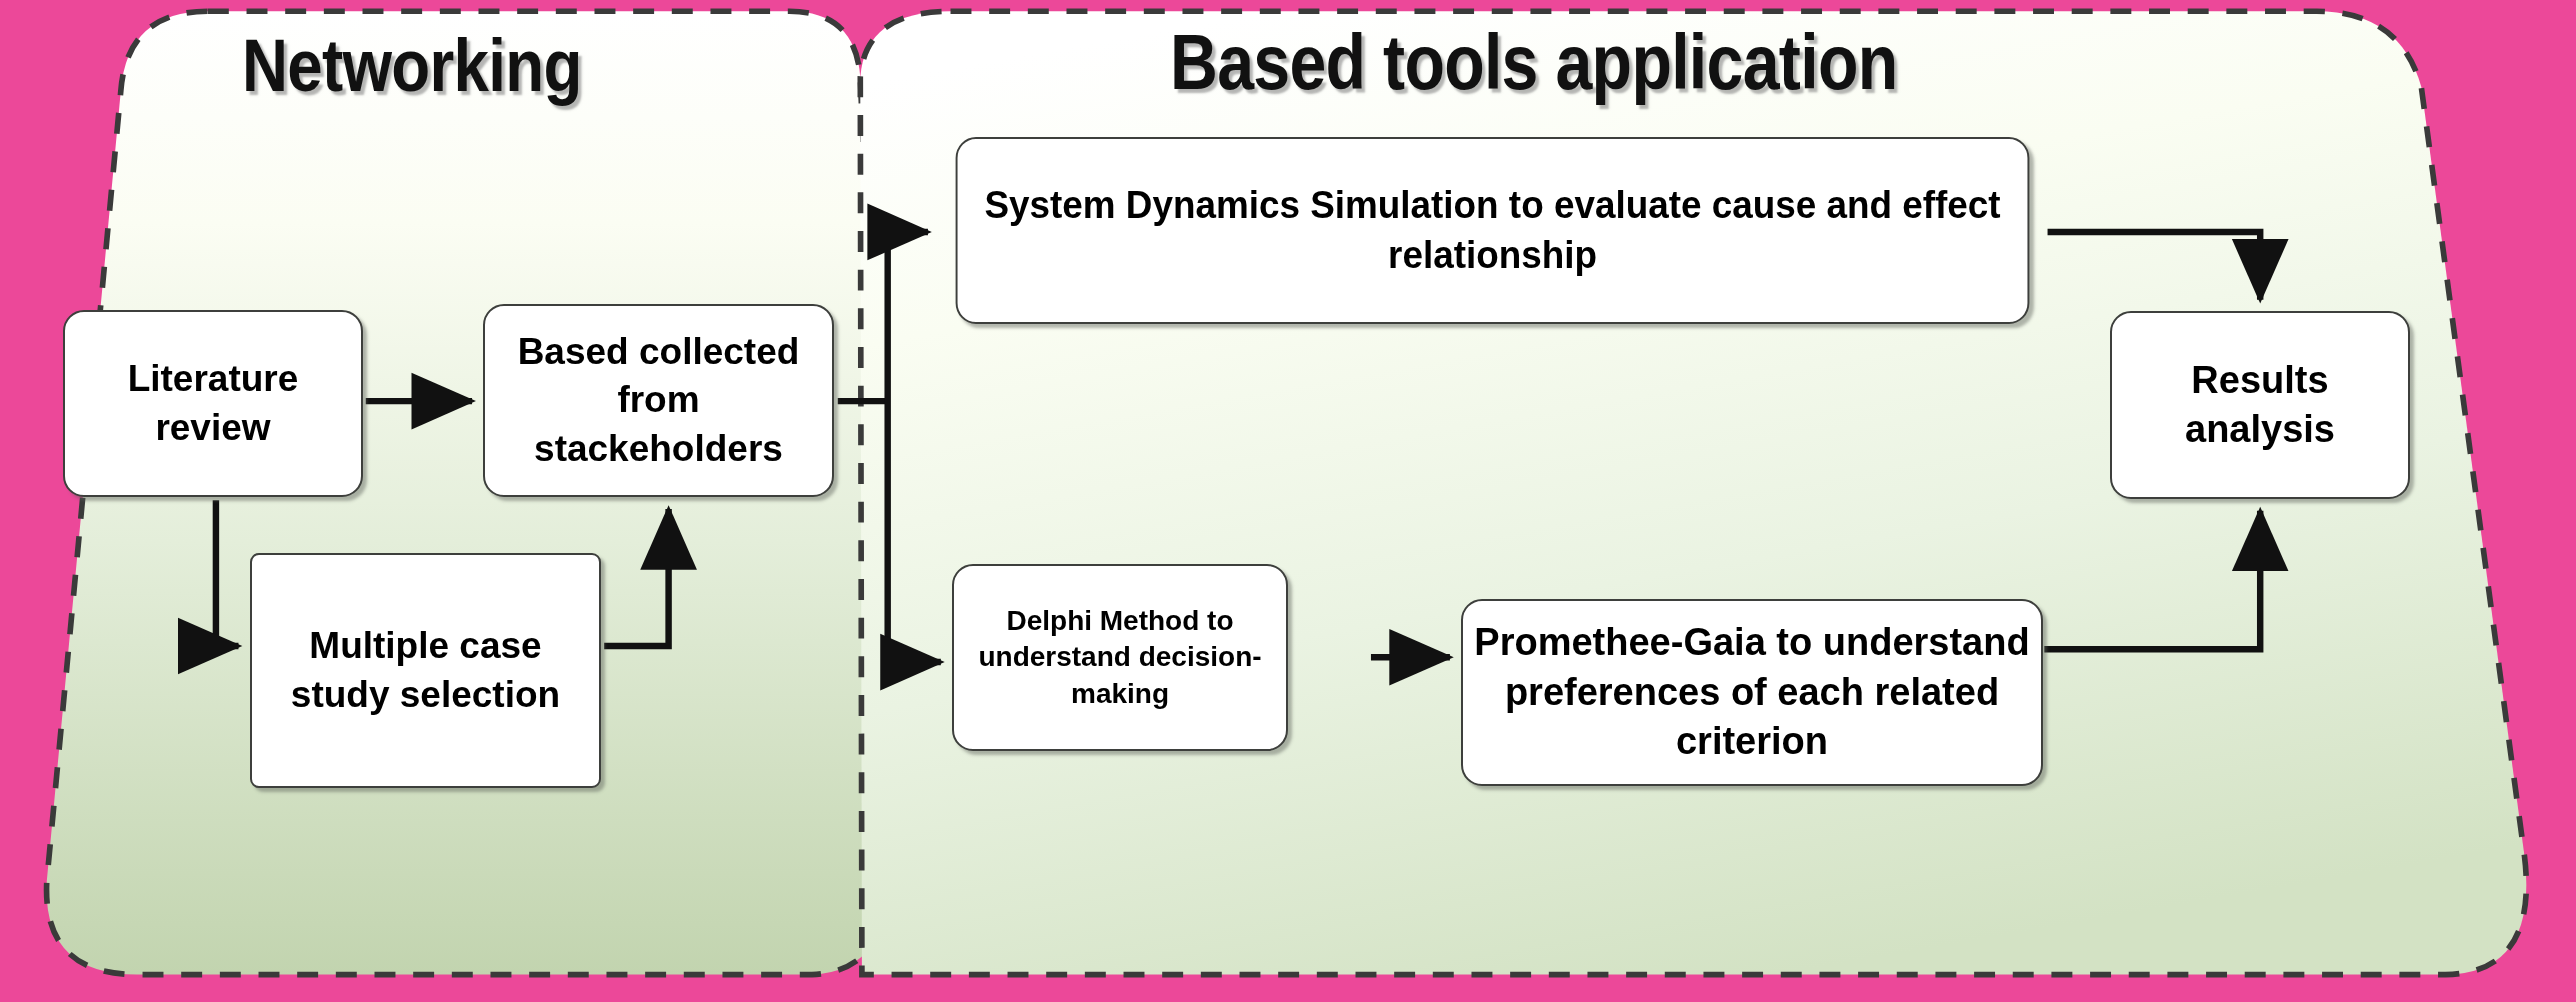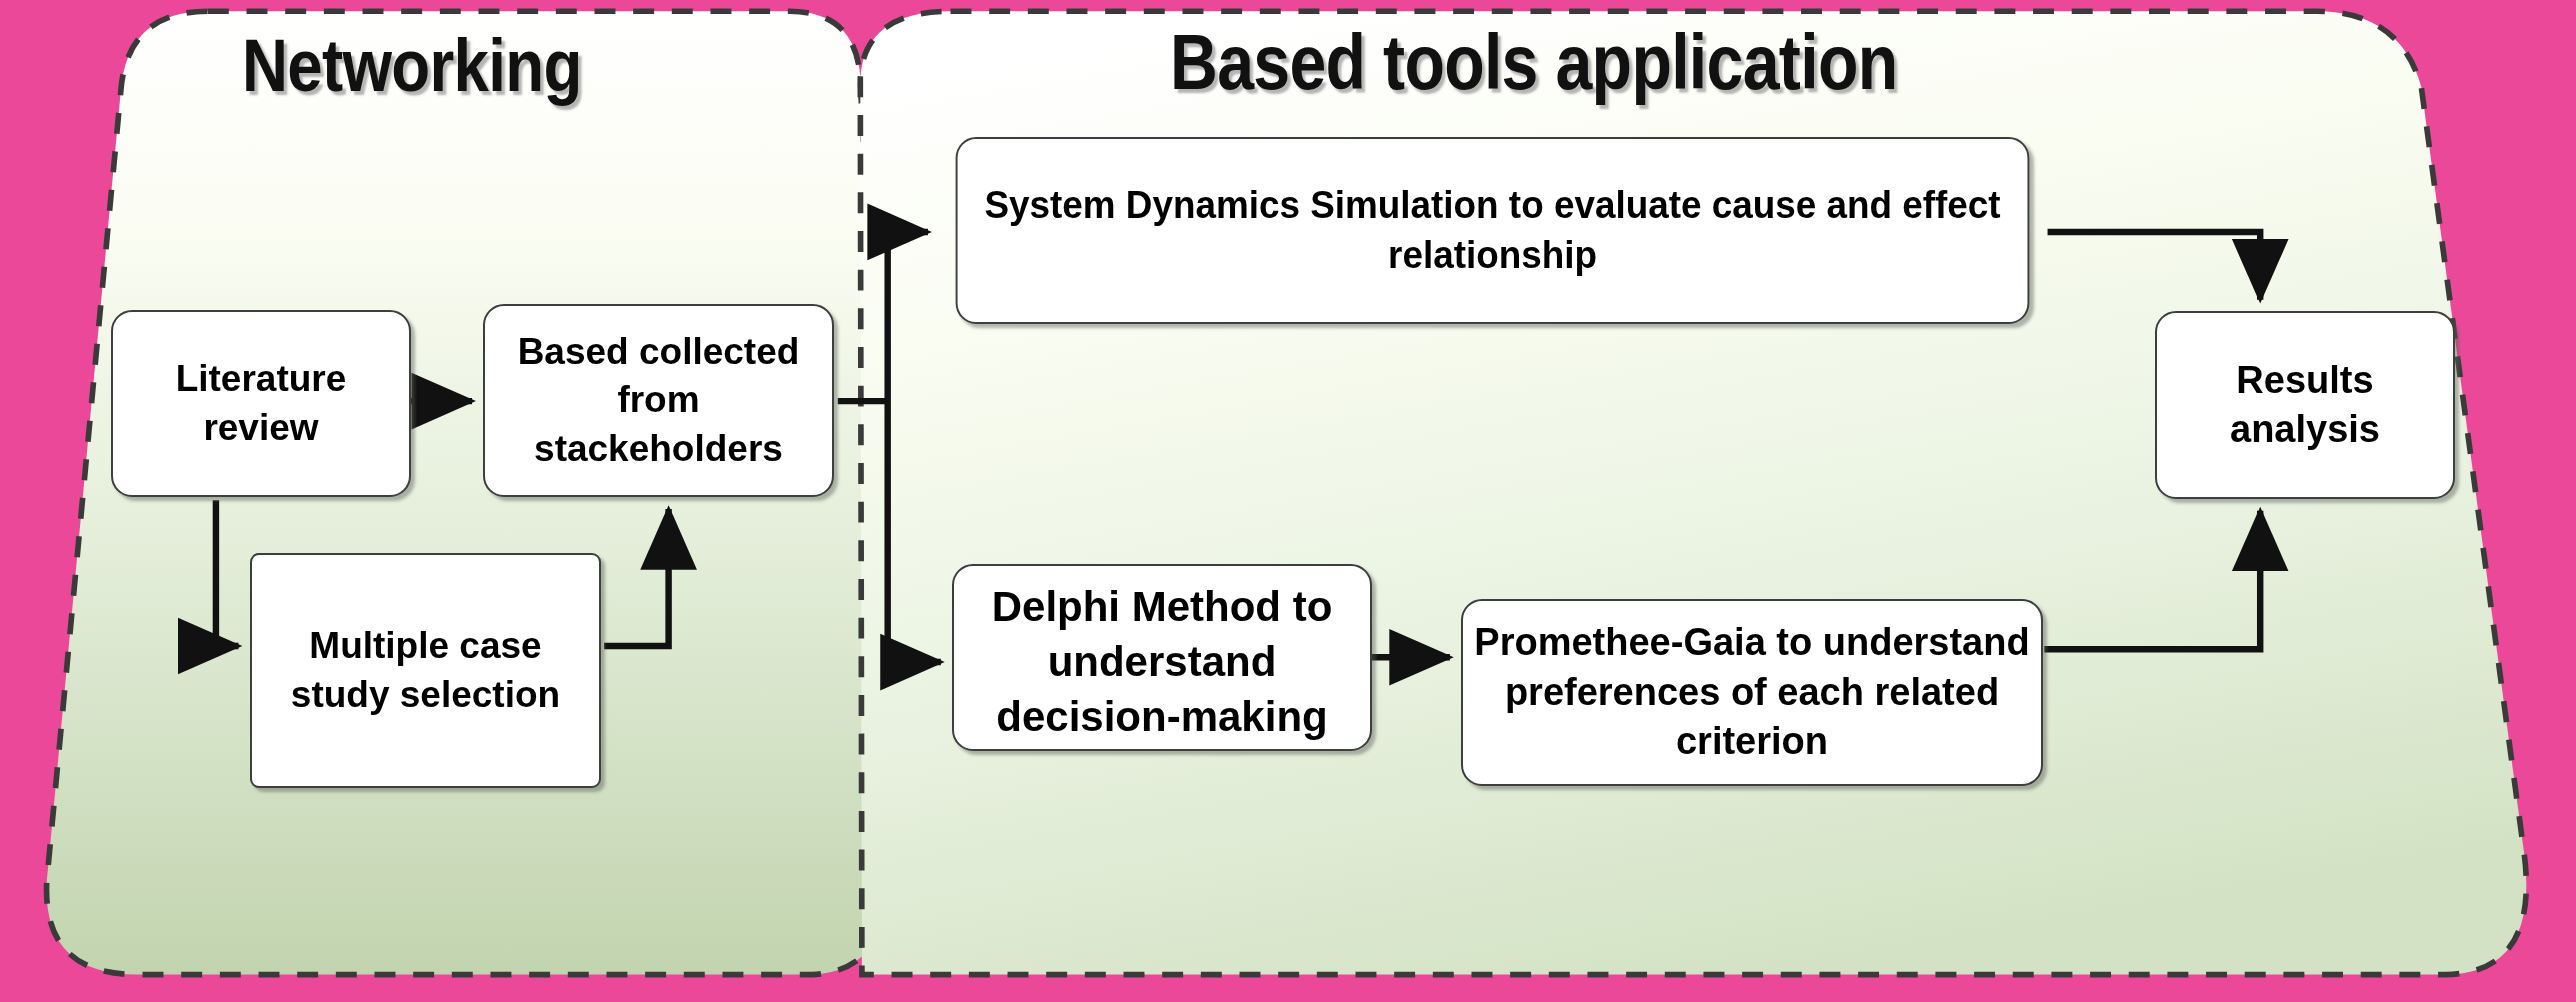--- a/index.html
+++ b/index.html
@@ -39,28 +39,28 @@
     justify-content:center;
     text-align:center;
     color:#000000;
     font-weight:700;
     font-family:"Liberation Sans", sans-serif;
     line-height:1.30;
     padding:4.8px 11.3px;
   }
   .node span{display:block;width:100%;}
 
-  #node-literature{ left:63px;  top:310px; width:300px; height:187px; font-size:37px;margin-left:48px; }
+  #node-literature{ left:63px;  top:310px; width:300px; height:187px; font-size:37px; }
   #node-data{      left:483px; top:304px; width:351px; height:193px; font-size:37px; }
   #node-multicase{ left:250px; top:553px; width:351px; height:235px; font-size:37px;border-radius:9px; }
   #node-sd{        left:939px;top:137px; width:1107px;height:187px; font-size:38px;
                    transform:scaleX(0.97); transform-origin:center; }
-  #node-delphi{    left:952px;top:564px; width:420px; height:187px; font-size:42px;align-items:flex-end; }
+  #node-delphi{    left:952px;top:564px; width:336px; height:187px; font-size:28px; }
   #node-promethee{ left:1461px;top:564px; width:582px; height:187px; font-size:38px;margin-top:35px; }
-  #node-results{   left:2110px;top:311px; width:300px; height:188px; font-size:38px;margin-left:45px; }
+  #node-results{   left:2110px;top:311px; width:300px; height:188px; font-size:38px; }
 </style>
 </head>
 <body>
 
 <div id="stage">
 
   <svg id="svg-layer" viewBox="0 0 3198 1244" xmlns="http://www.w3.org/2000/svg">
     <defs>
       <linearGradient id="gradLeft" x1="0" y1="0" x2="0" y2="1">
         <stop offset="0%" stop-color="#ffffff"></stop>

